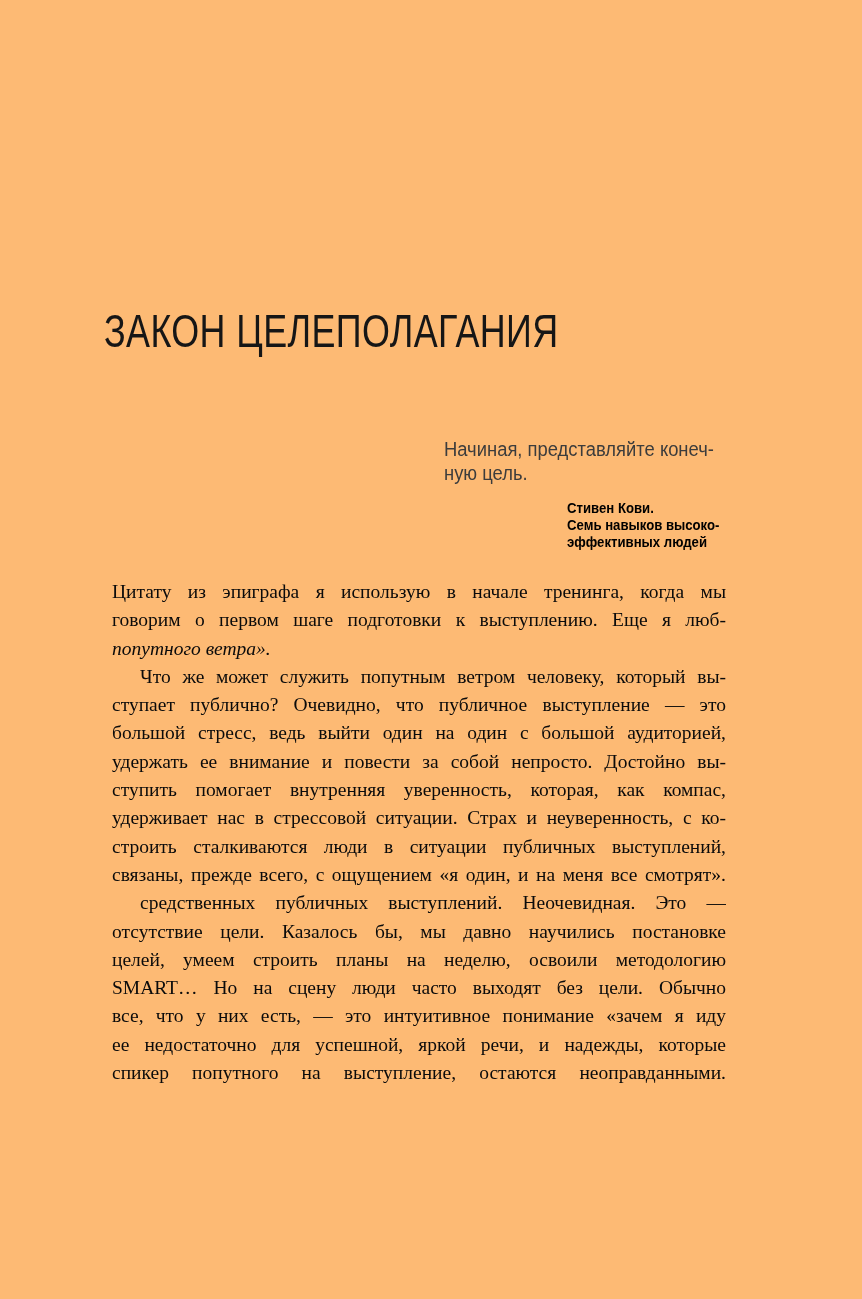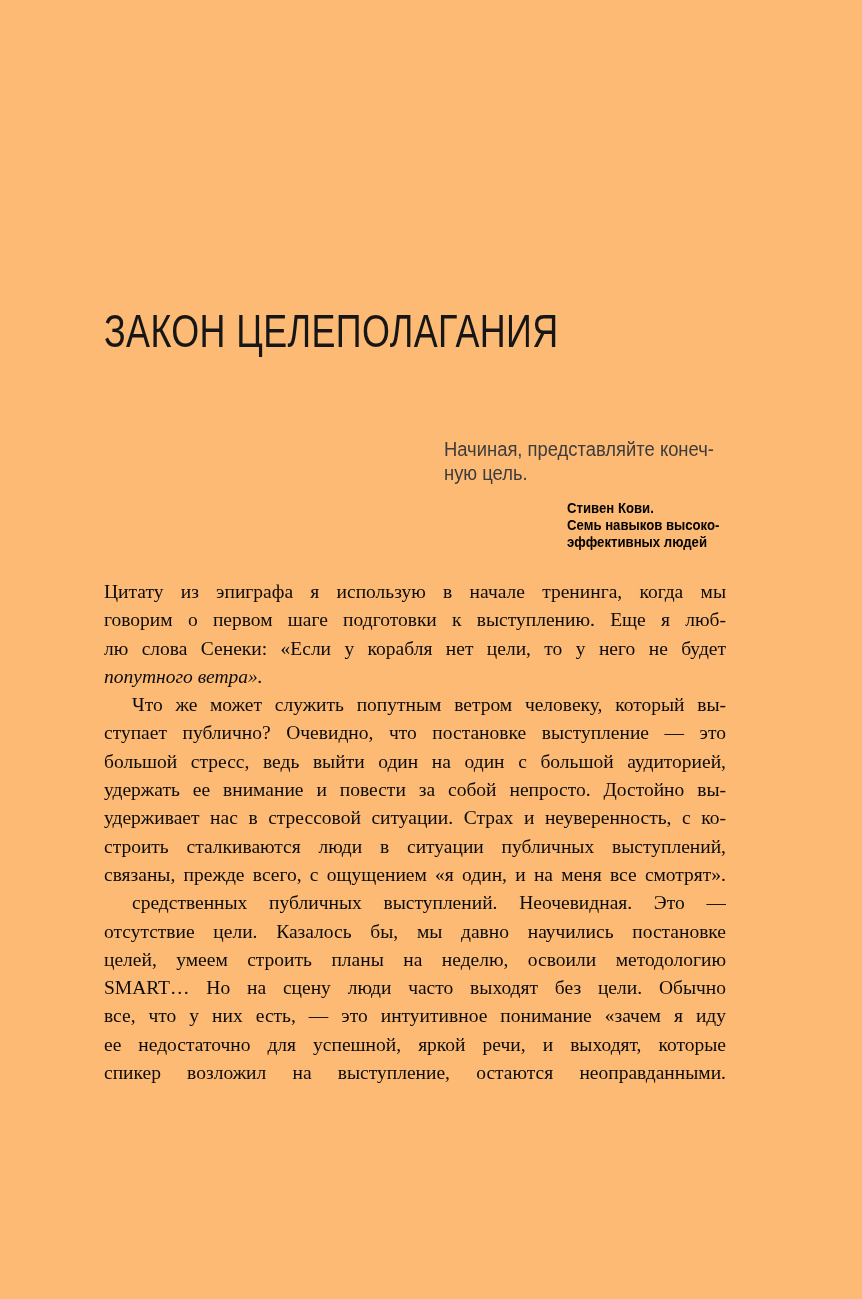--- a/index.html
+++ b/index.html
@@ -60,20 +60,21 @@
     font-family: "Liberation Serif", serif;
     font-size: 19.5px;
     line-height: 28.3px;
     color: #0b0b0b;
   }
   .para { margin: 0; }
   .bl {
     text-align: justify;
     text-align-last: justify;
     overflow: hidden;
+    margin-left: 8px;
   }
   .bl.short { text-align-last: left; font-style: italic; }
   .para.indent .bl:first-child { padding-left: 28px; }
 </style>
 </head>
 <body>
 
 <div class="page">
 
   <h1 class="chapter-title">ЗАКОН ЦЕЛЕПОЛАГАНИЯ</h1>
@@ -87,39 +88,39 @@
     <div>Стивен Кови.</div>
     <div>Семь навыков высоко-</div>
     <div>эффективных людей</div>
   </div>
 
   <div class="bodytext">
 
     <div class="para">
       <div class="bl">Цитату из эпиграфа я использую в начале тренинга, когда мы</div>
       <div class="bl">говорим о первом шаге подготовки к выступлению. Еще я люб-</div>
-      <div class="bl">лю слова Сенеки: «Если у корабля нет цели, то у него не будет</div>
       <div class="bl short">попутного ветра».</div>
     </div>
 
     <div class="para indent">
       <div class="bl">Что же может служить попутным ветром человеку, который вы-</div>
-      <div class="bl">ступает публично? Очевидно, что постановке выступление — это</div>
+      <div class="bl">ступает публично? Очевидно, что публичное выступление — это</div>
       <div class="bl">большой стресс, ведь выйти один на один с большой аудиторией,</div>
       <div class="bl">удержать ее внимание и повести за собой непросто. Достойно вы-</div>
+      <div class="bl">ступить помогает внутренняя уверенность, которая, как компас,</div>
       <div class="bl">удерживает нас в стрессовой ситуации. Страх и неуверенность, с ко-</div>
       <div class="bl">строить сталкиваются люди в ситуации публичных выступлений,</div>
       <div class="bl">связаны, прежде всего, с ощущением «я один, и на меня все смотрят».</div>
     </div>
 
     <div class="para indent">
       <div class="bl">средственных публичных выступлений. Неочевидная. Это —</div>
       <div class="bl">отсутствие цели. Казалось бы, мы давно научились постановке</div>
       <div class="bl">целей, умеем строить планы на неделю, освоили методологию</div>
       <div class="bl">SMART… Но на сцену люди часто выходят без цели. Обычно</div>
       <div class="bl">все, что у них есть, — это интуитивное понимание «зачем я иду</div>
-      <div class="bl">ее недостаточно для успешной, яркой речи, и выходят, которые</div>
-      <div class="bl">спикер возложил на выступление, остаются неоправданными.</div>
+      <div class="bl">ее недостаточно для успешной, яркой речи, и надежды, которые</div>
+      <div class="bl">спикер попутного на выступление, остаются неоправданными.</div>
     </div>
 
   </div>
 
 </div>
 
 </body></html>

